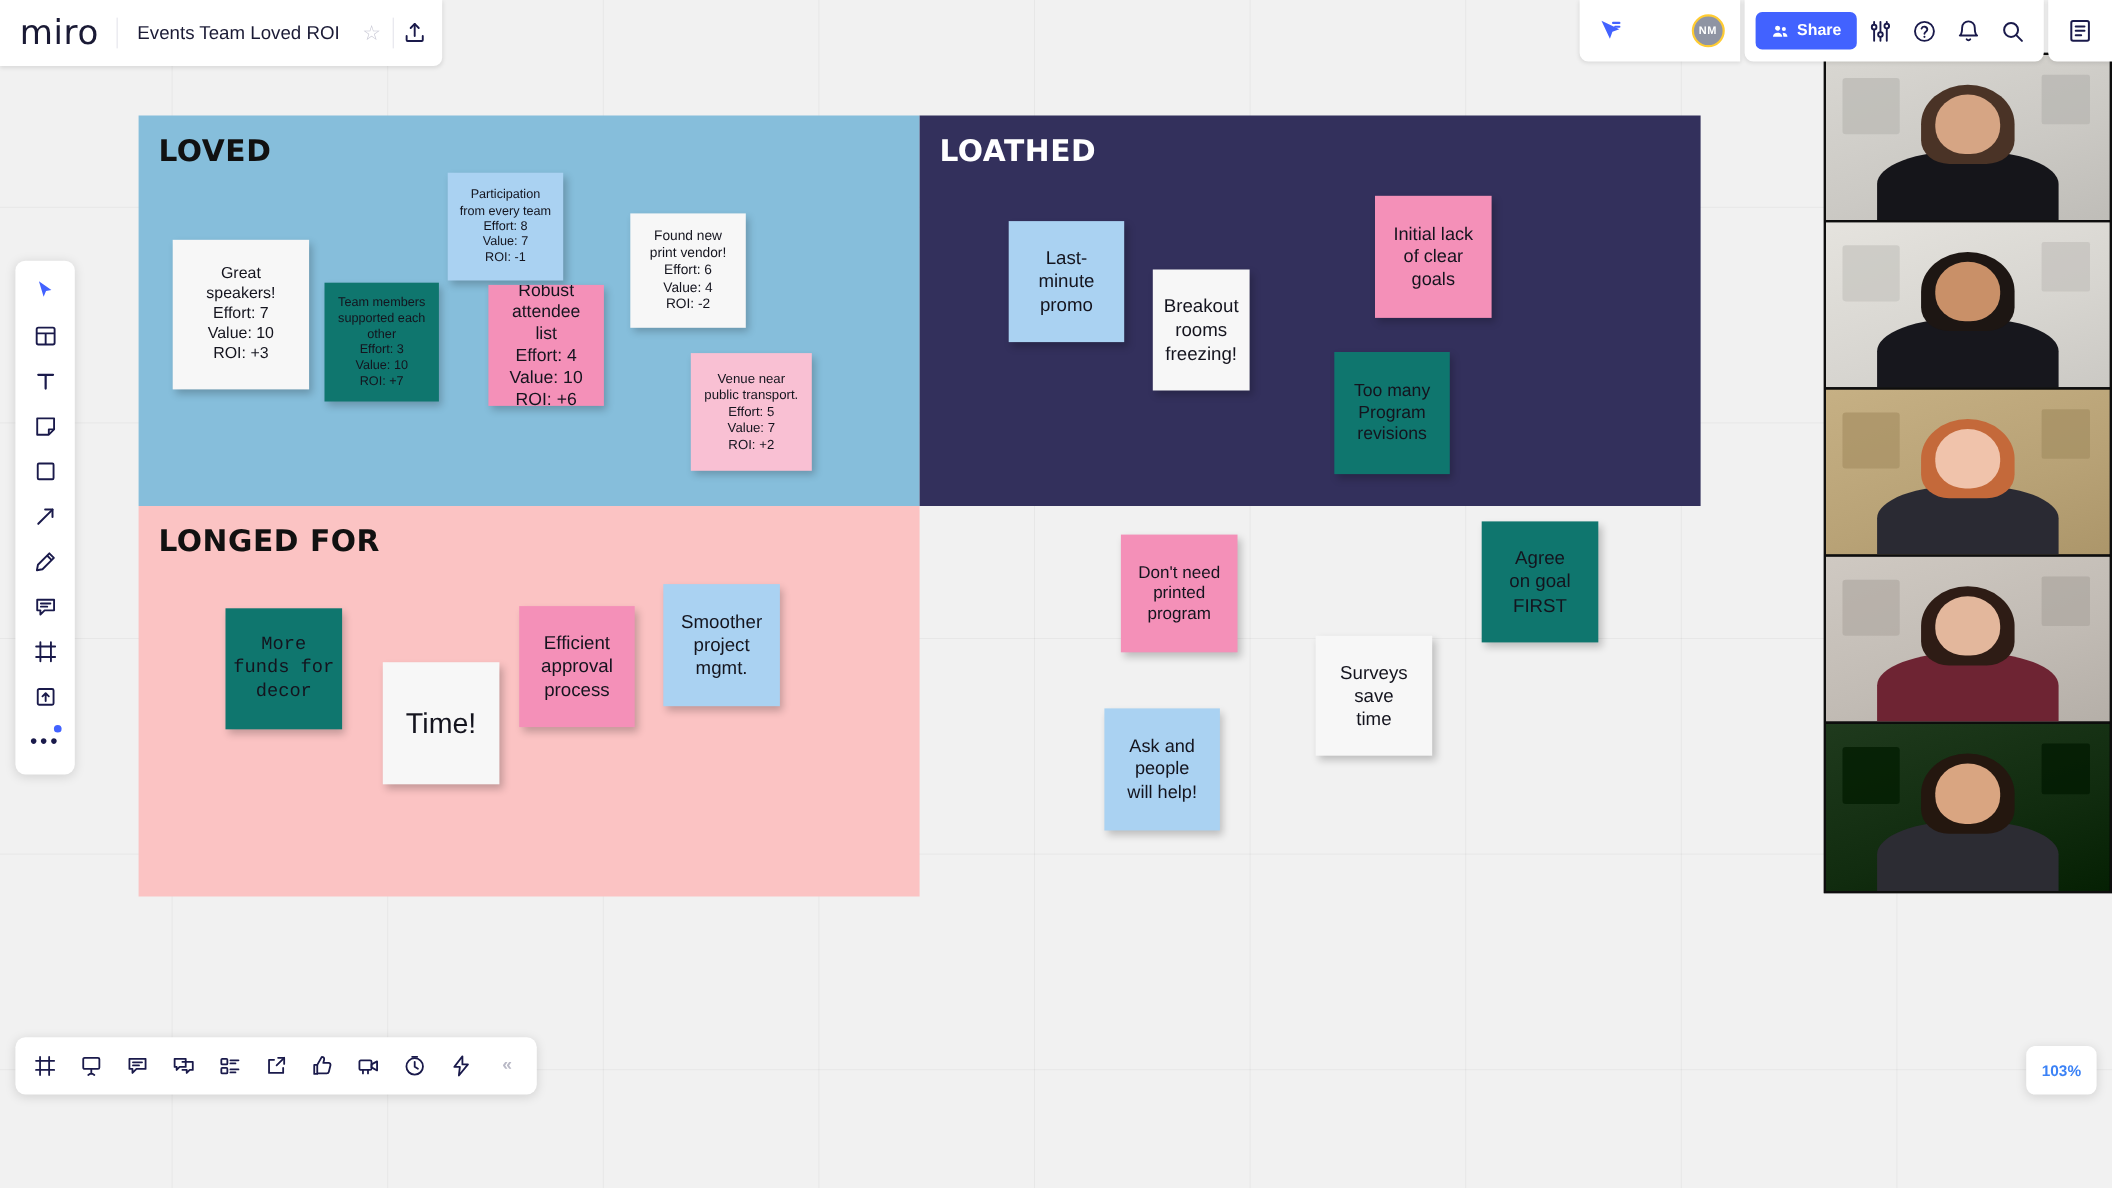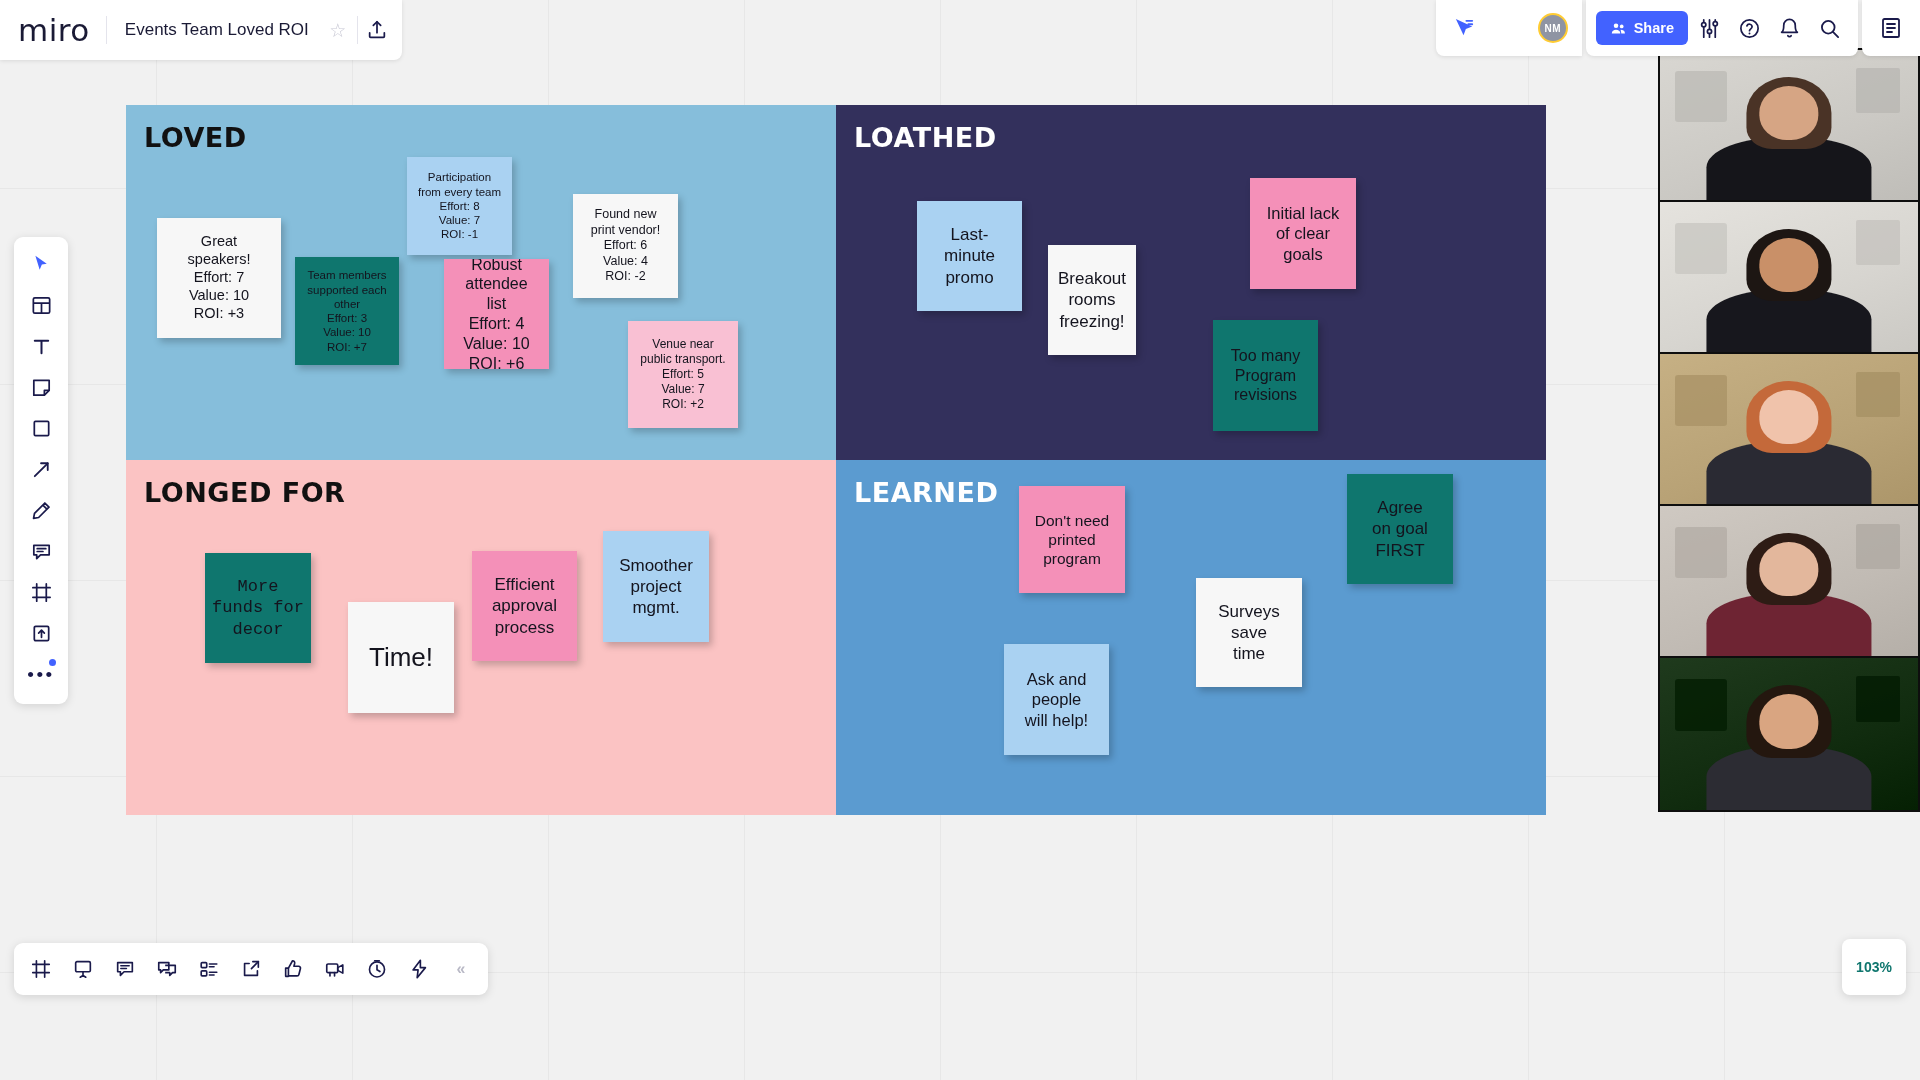--- a/index.html
+++ b/index.html
@@ -150,23 +150,23 @@
     display: flex; align-items: center; justify-content: center;
     border-radius: 7px; cursor: pointer;
   }
   .chev { color: #b9b9c6; font-size: 16px; font-weight: 700; }
 
   
   .zoom-badge {
     position: absolute; right: 14px; bottom: 85px;
     background: #fff; border-radius: 8px;
     box-shadow: 0 2px 10px rgba(0,0,0,.13);
-    height: 56px; min-width: 64px;
+    height: 44px; min-width: 64px;
     display: flex; align-items: center; justify-content: center;
-    font-size: 14px; font-weight: 700; color: #0f766e;
+    font-size: 14px; font-weight: 700; color: #3b82f6;
     z-index: 30; cursor: pointer; margin-left: 28px;
   }
 
   
   .video-panel {
     position: absolute; right: 0; top: 48px;
     width: 262px; z-index: 35;
     display: flex; flex-direction: column;
     background: #000;
     border: 2px solid #0e0e0e;
@@ -193,25 +193,22 @@
   <div class="board">
     <div class="quad q-loved">
       <div class="q-title dark">LOVED</div>
     </div>
     <div class="quad q-loathed">
       <div class="q-title light">LOATHED</div>
     </div>
     <div class="quad q-longed">
       <div class="q-title dark">LONGED  FOR</div>
     </div>
-    <div class="quad q-learned">
-      <div class="q-title light">LEARNED</div>
-    </div>
     <div id="notes-layer">
-        <div class="note n-white" style="left: 31px; top: 113px; width: 124px; height: 120px; font-size: 14.5px;">
+        <div class="note n-white" style="left: 31px; top: 113px; width: 124px; height: 136px; font-size: 14.5px;">
           <span>Great
 speakers!
 Effort: 7
 Value: 10
 ROI: +3</span>
         </div>
         <div class="note n-yellow" style="left: 169px; top: 152px; width: 104px; height: 108px; font-size: 11.5px;">
           <span>Team members
 supported each
 other

